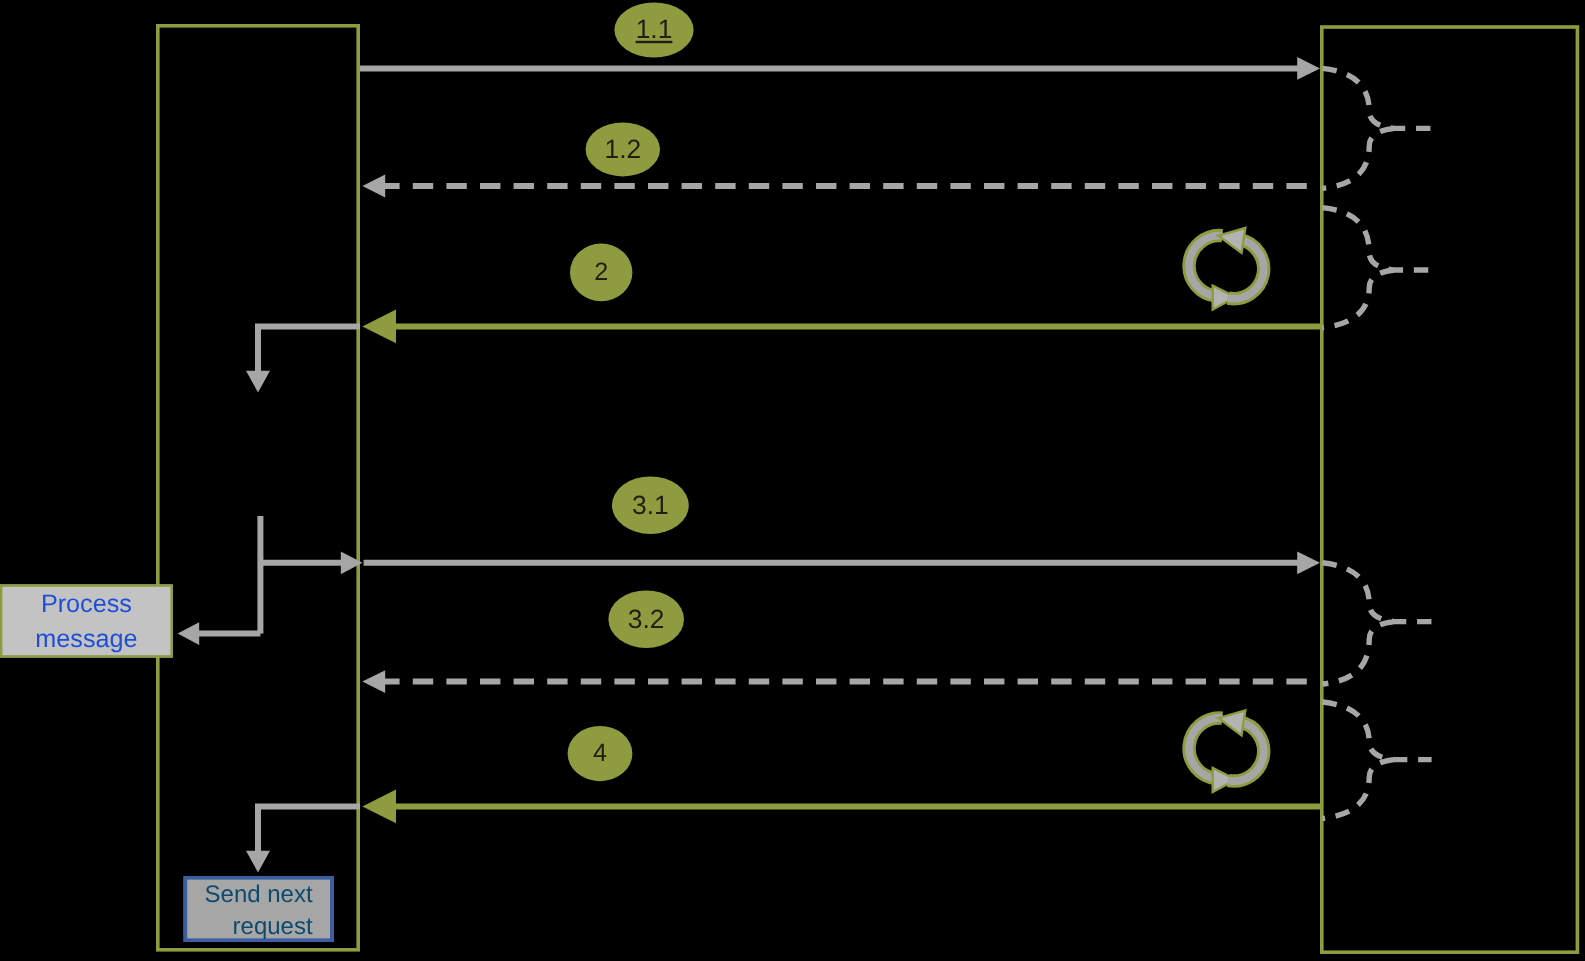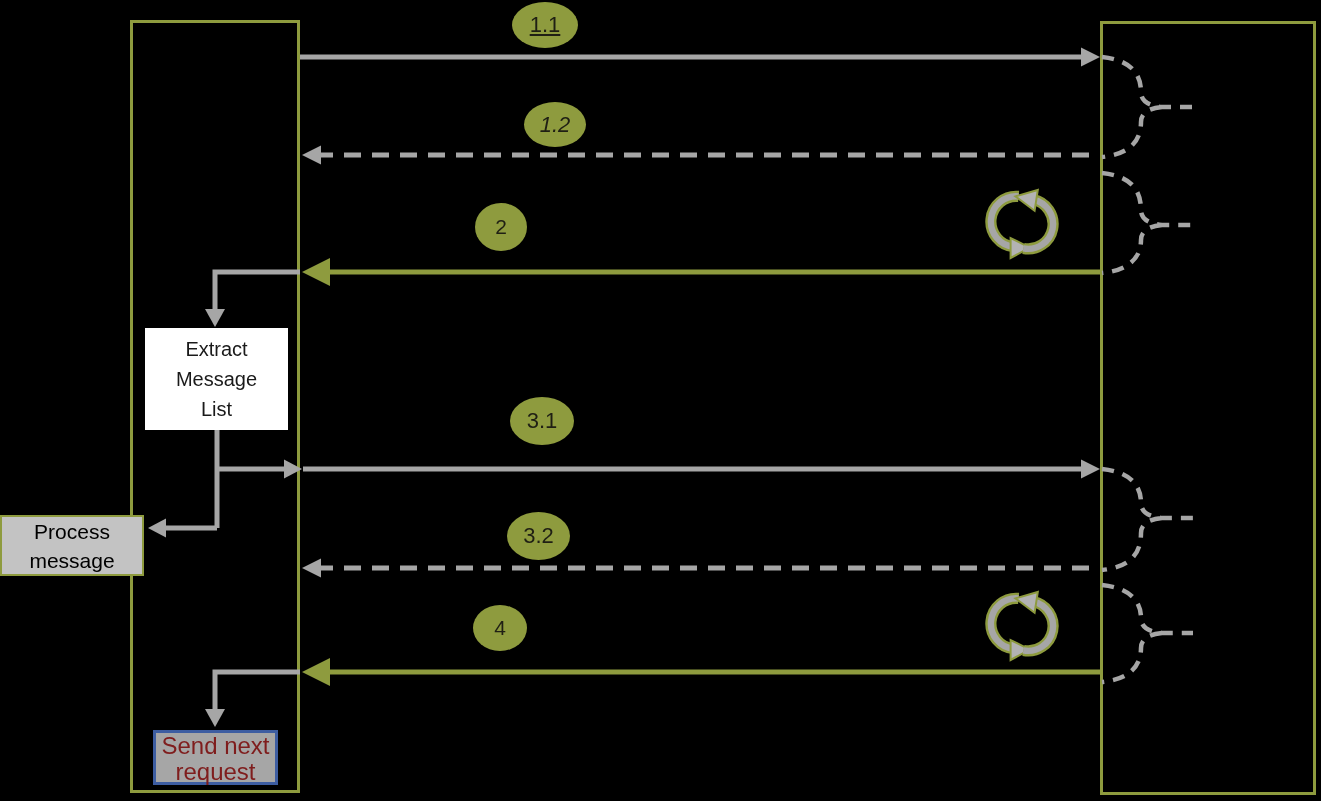--- a/index.html
+++ b/index.html
@@ -18,33 +18,33 @@
   .so-olive{stroke:var(--color-olive,#8E9B3E);}
   .w5{stroke-width:5;}
   .nf{fill:none;}
   .dash{stroke-dasharray:17 11;}
   .brace{stroke-dasharray:12 9;stroke-width:4.5;fill:none;}
 
   .badge{position:absolute;border-radius:50%;background:var(--color-olive,#8E9B3E);
          color:var(--color-badge_text,#1F1F14);display:grid;place-items:center;
          font-size:22px;}
   .b11{left:512px;top:2px;width:66px;height:46px;text-decoration:underline;}
-  .b12{left:524px;top:102px;width:62px;height:45px;font-style:italic;}
+  .b12{left:488px;top:102px;width:62px;height:45px;}
   .b2{left:475px;top:203px;width:52px;height:48px;font-size:21px;}
   .b31{left:510px;top:397px;width:64px;height:48px;}
-  .b32{left:507px;top:512px;width:63px;height:48px;text-align:center;}
+  .b32{left:507px;top:492px;width:63px;height:48px;text-align:center;}
   .b4{left:473px;top:605px;width:54px;height:46px;font-size:21px;}
 
   .box{position:absolute;display:grid;place-items:center;text-align:center;white-space:pre-line;}
   .extract{left:145px;top:328px;width:143px;height:102px;background:var(--color-white,#FFFFFF);
            color:#1a1a1a;font-size:20px;line-height:30px;}
-  .process{left:0px;top:515px;width:140px;height:57px;background:var(--color-box_gray,#C3C3C3);
-           border:2.5px solid var(--color-olive,#8E9B3E);color:#000000;font-size:21px;line-height:29px;}
+  .process{left:0px;top:487px;width:140px;height:57px;background:var(--color-box_gray,#C3C3C3);
+           border:2.5px solid var(--color-olive,#8E9B3E);color:#1d4ed8;font-size:21px;line-height:29px;}
   .send{left:153px;top:730px;width:119px;height:49px;background:var(--color-gray,#A6A6A6);
-        border:3px solid var(--color-blue_border,#3D5DA1);color:#7f1d1d;font-size:24px;line-height:26px;}
+        border:3px solid var(--color-blue_border,#3D5DA1);color:#0c4a6e;font-size:20px;line-height:26px;text-align:right;}
 </style>
 </head>
 <body>
 
 <div class="canvas">
 
   <div class="bar left-bar"></div>
   <div class="bar right-bar"></div>
 
   <svg class="layer" width="1321" height="801" viewBox="0 0 1321 801">
@@ -122,23 +122,20 @@
     <g transform="translate(985,592) scale(0.8)">
       <path d="M42 8 A31 31 0 0 0 36 71" class="s-olive nf" stroke-width="14"></path>
       <path d="M42 8 A31 31 0 0 0 36 71" class="s-gray nf" stroke-width="8"></path>
       <polygon points="56,72 32,60 32,85" class="f-icon so-olive" stroke-width="2.5"></polygon>
       <path d="M48 73 A31 31 0 0 0 60 12" class="s-olive nf" stroke-width="14"></path>
       <path d="M48 73 A31 31 0 0 0 60 12" class="s-gray nf" stroke-width="8"></path>
       <polygon points="38,8 66,0 62,26" class="f-icon so-olive" stroke-width="2.5"></polygon>
     </g>
   </svg>
 
-  <div class="box extract">Extract
-Message
-List</div>
   <div class="box process">Process
 message</div>
   <div class="box send">Send next
 request</div>
 
   <div class="badge b11">1.1</div>
   <div class="badge b12">1.2</div>
   <div class="badge b2">2</div>
   <div class="badge b31">3.1</div>
   <div class="badge b32">3.2</div>

